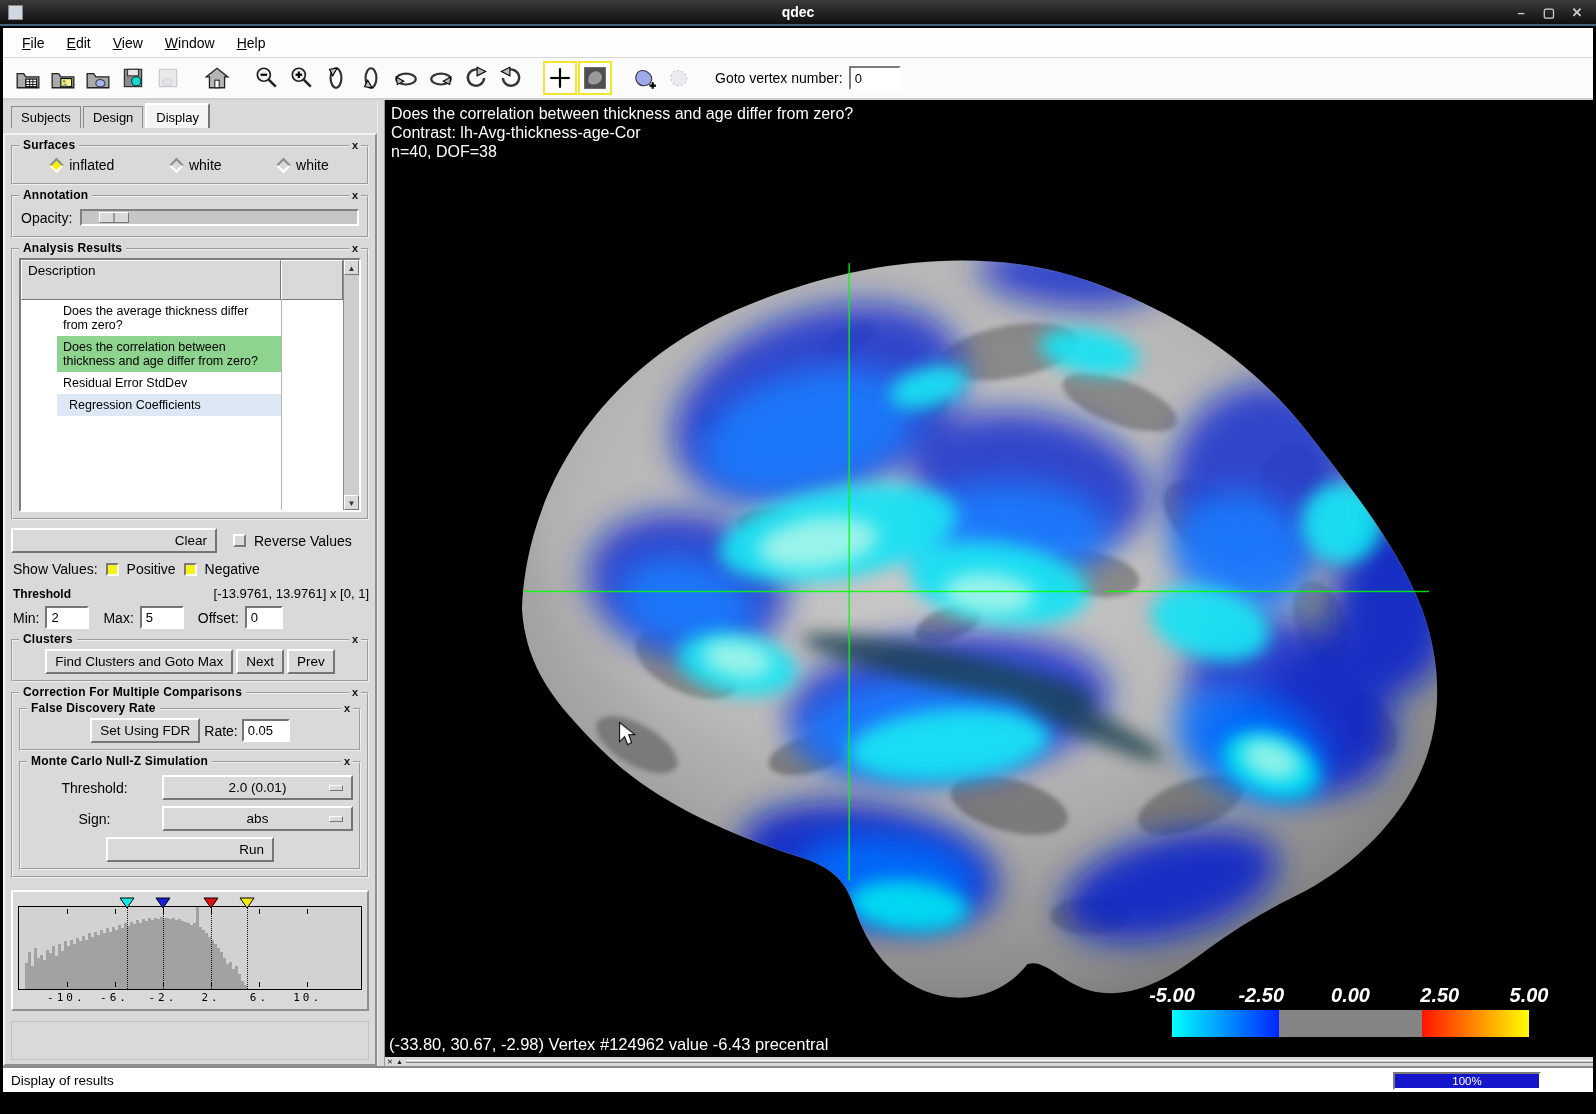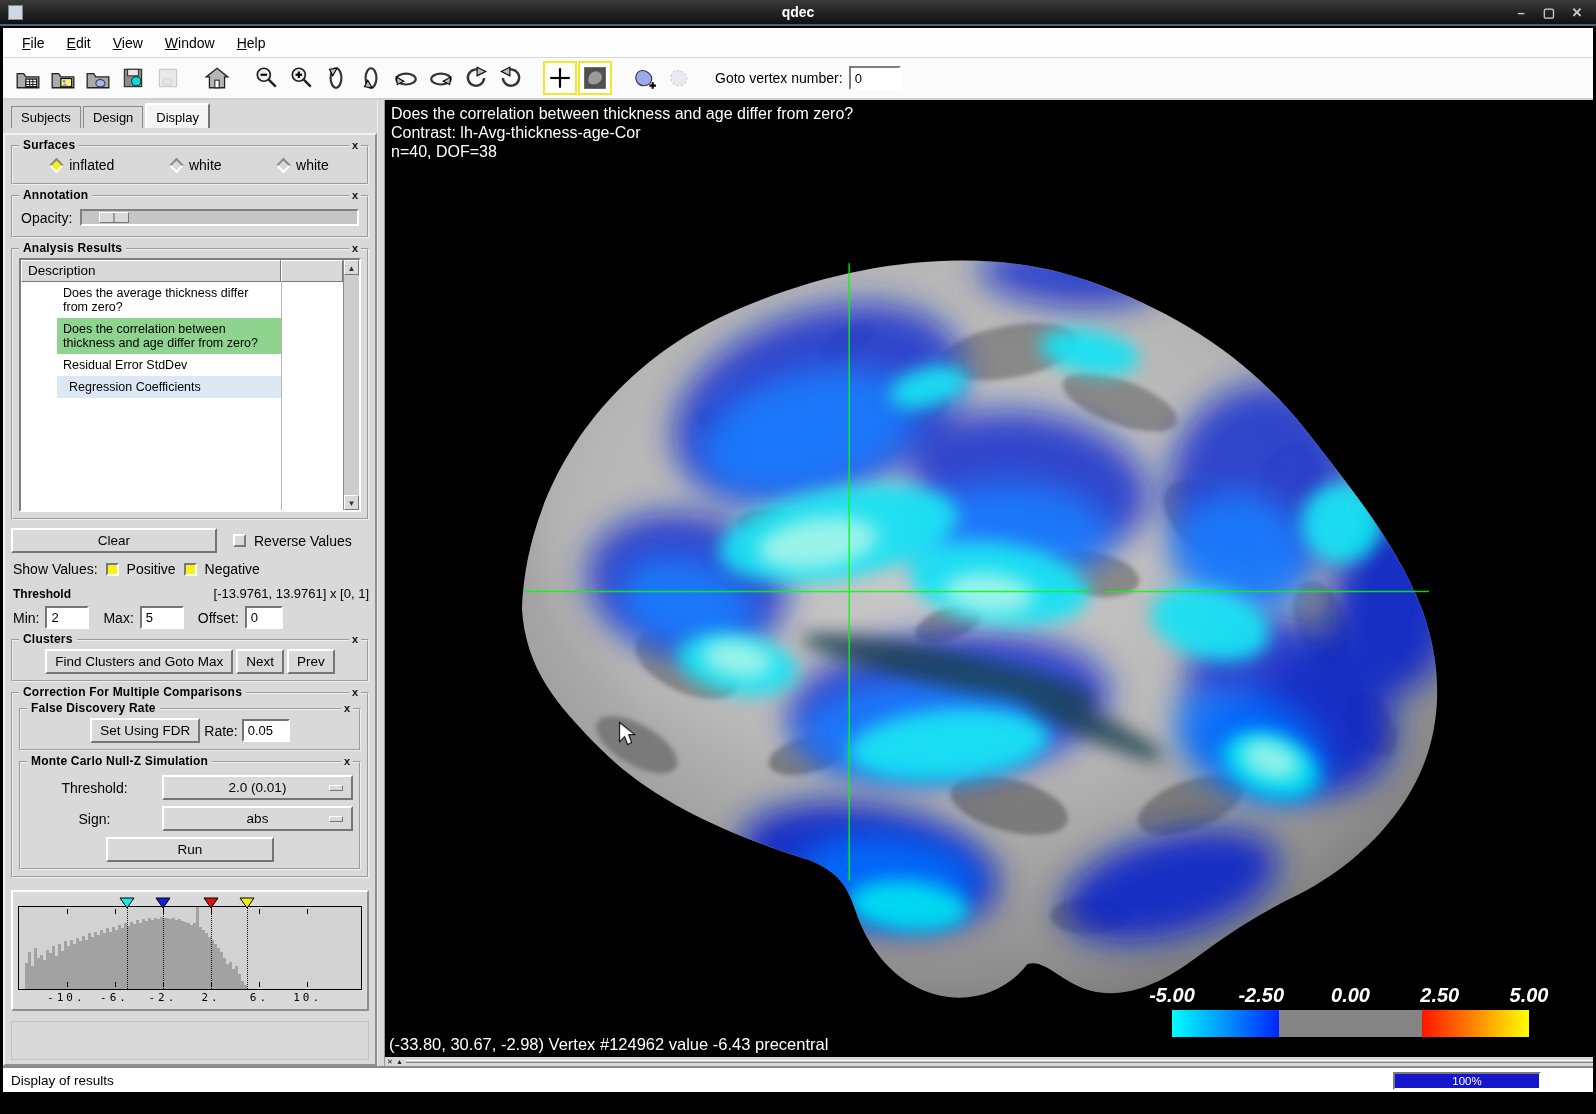--- a/index.html
+++ b/index.html
@@ -81,37 +81,37 @@
     border-bottom:2px solid #fff; border-right:2px solid #fff; }
   .slider .handle { position:absolute; left:6%; top:1px; width:30px; height:11px; background:#d9d9d9;
     border-top:1px solid #fff; border-left:1px solid #fff; border-bottom:1px solid #777; border-right:1px solid #777; }
   .slider .handle:after { content:""; position:absolute; left:13px; top:0; bottom:0; width:2px; background:#9a9a9a; }
 
   
   .ar-group { height:272px; display:flex; flex-direction:column; }
   .ar-wrap { flex:1; display:flex; border-top:2px solid #7d7d7d; border-left:2px solid #7d7d7d;
     border-bottom:2px solid #fff; border-right:2px solid #fff; background:#fff; }
   .ar-cols { flex:1; display:flex; flex-direction:column; }
-  .ar-hrow { display:flex; height:22px; }
+  .ar-hrow { display:flex; height:40px; }
   .ar-h { background:#d9d9d9; font-size:13.5px; padding:2px 6px;
     border-top:1px solid #fff; border-left:1px solid #fff; border-bottom:1px solid #777; border-right:1px solid #777; }
   .ar-h1 { flex:1; } .ar-h2 { width:62px; }
   .ar-list { flex:1; display:flex;margin-left:36px; }
   .ar-rows { flex:1; background:#fff; }
   .ar-col2 { width:62px; background:#fff; border-left:1px solid #b5b5b5; }
   .ar-row { font-size:12.5px; padding:4px 6px 4px 6px; line-height:14px; background:#fff; color:#000; }
   .ar-row.selected { background:#8ed48e; }
   .ar-row.alt { background:#dce9f5;padding-left:12px; }
   .ar-sb { width:16px; background:#cdcdcd; border-left:1px solid #8a8a8a; display:flex; flex-direction:column; }
   .ar-sb .arrow { height:15px; background:#d9d9d9; font-size:8px; text-align:center; line-height:15px; color:#333;
     border-top:1px solid #fff; border-left:1px solid #fff; border-bottom:1px solid #777; border-right:1px solid #777; }
   .ar-sb .trough { flex:1; }
 
   
-  .btn { background:#d9d9d9; font-size:13.5px; text-align:center; padding:3px 8px; color:#000;
+  .btn { background:#d9d9d9; font-size:13.5px; text-align:right; padding:3px 8px; color:#000;
     border-top:2px solid #fff; border-left:2px solid #fff; border-bottom:2px solid #757575; border-right:2px solid #757575; }
   .field { background:#fff; font-size:13px; padding:2px 4px;
     border-top:2px solid #757575; border-left:2px solid #757575; border-bottom:2px solid #fff; border-right:2px solid #fff; }
   .dropdown { background:#d9d9d9; font-size:13.5px; text-align:center; padding:3px 8px; position:relative;
     border-top:2px solid #fff; border-left:2px solid #fff; border-bottom:2px solid #757575; border-right:2px solid #757575; }
   .dropdown .dash { position:absolute; right:8px; top:50%; margin-top:-3px; width:14px; height:6px; background:#d9d9d9;
     border-top:1px solid #fff; border-left:1px solid #fff; border-bottom:1px solid #757575; border-right:1px solid #757575; }
 
   .row { display:flex; align-items:center; }
   .clear-row { margin:8px 2px 0 2px; }

